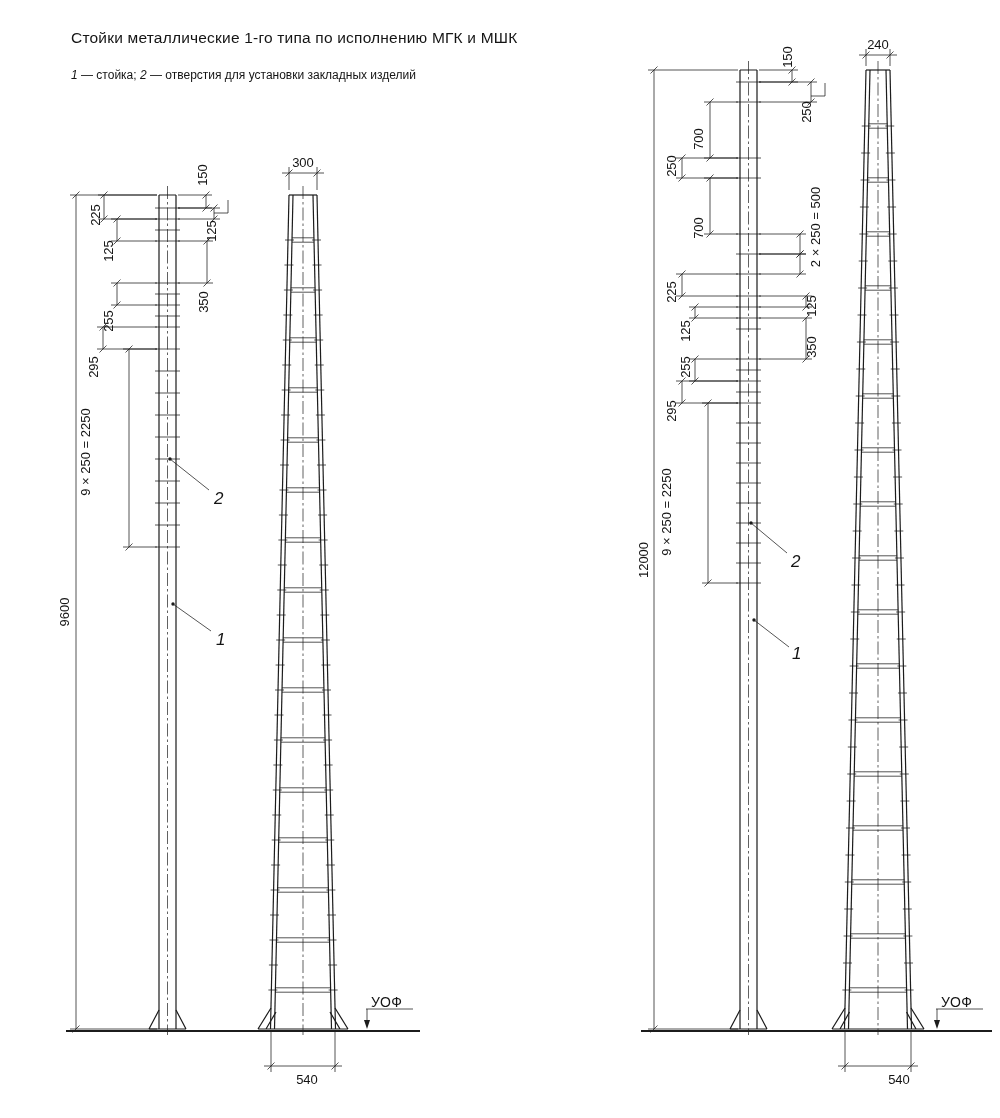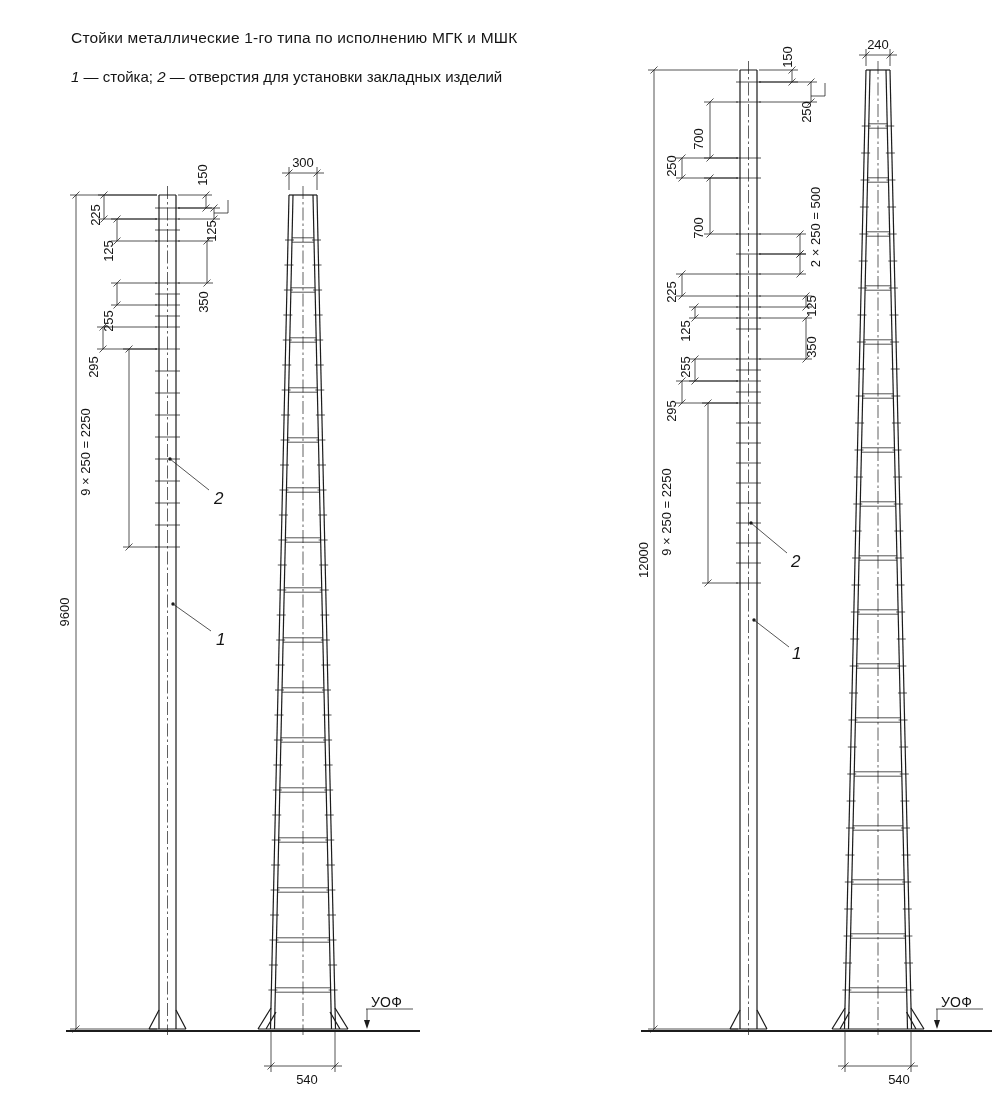--- a/index.html
+++ b/index.html
@@ -1,19 +1,19 @@
 <!DOCTYPE html>
 <html><head>
 <meta charset="utf-8">
 <style>
   html,body{margin:0;padding:0}
   body{width:1000px;height:1118px;background:#ffffff;font-family:"Liberation Sans",sans-serif}
   .page{position:relative;width:1000px;height:1118px;overflow:hidden;background:#fff}
   .title{position:absolute;left:71px;top:29px;font-size:15.5px;color:#141414;letter-spacing:.2px;white-space:nowrap}
-  .legend{position:absolute;left:71px;top:68px;font-size:15px;color:#141414;white-space:nowrap}
+  .legend{position:absolute;left:71px;top:68px;font-size:12px;color:#141414;white-space:nowrap}
   .legend .it{font-style:italic}
   svg{position:absolute;left:0;top:0}
   .ln{stroke:#1c1c1c;stroke-width:1.2;fill:none}
   .tn{stroke:#1c1c1c;stroke-width:.75;fill:none}
   .gnd{stroke:#1c1c1c;stroke-width:1.8}
   .cl{stroke:#1c1c1c;stroke-width:.7;fill:none;stroke-dasharray:13 3 2.5 3}
   .dimtxt text{font-family:"Liberation Sans",sans-serif;font-size:13px;fill:#141414;text-anchor:middle;dominant-baseline:middle}
   .dimtxt text.call{font-size:17px;font-style:italic;text-anchor:start}
   .dimtxt text.uof{font-size:14px;text-anchor:start;letter-spacing:.5px}
   polygon,circle{fill:#1c1c1c}

